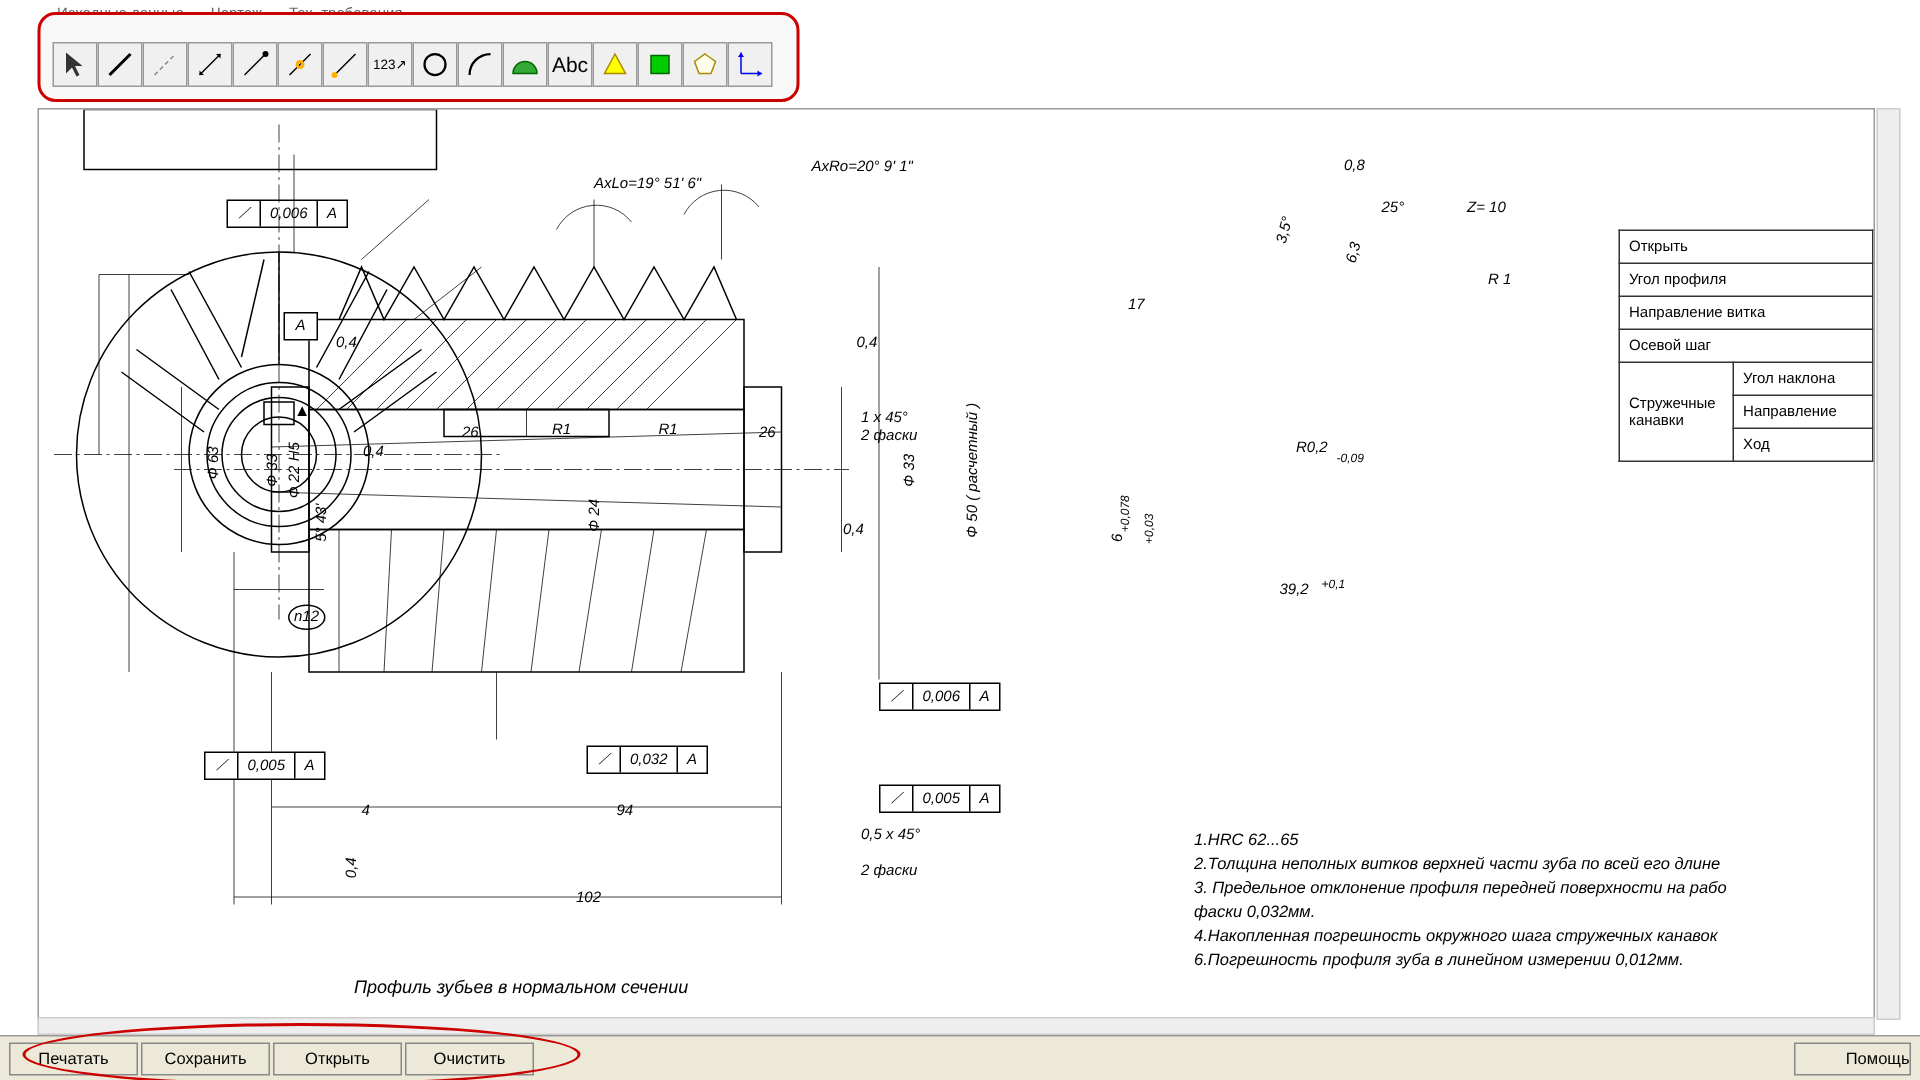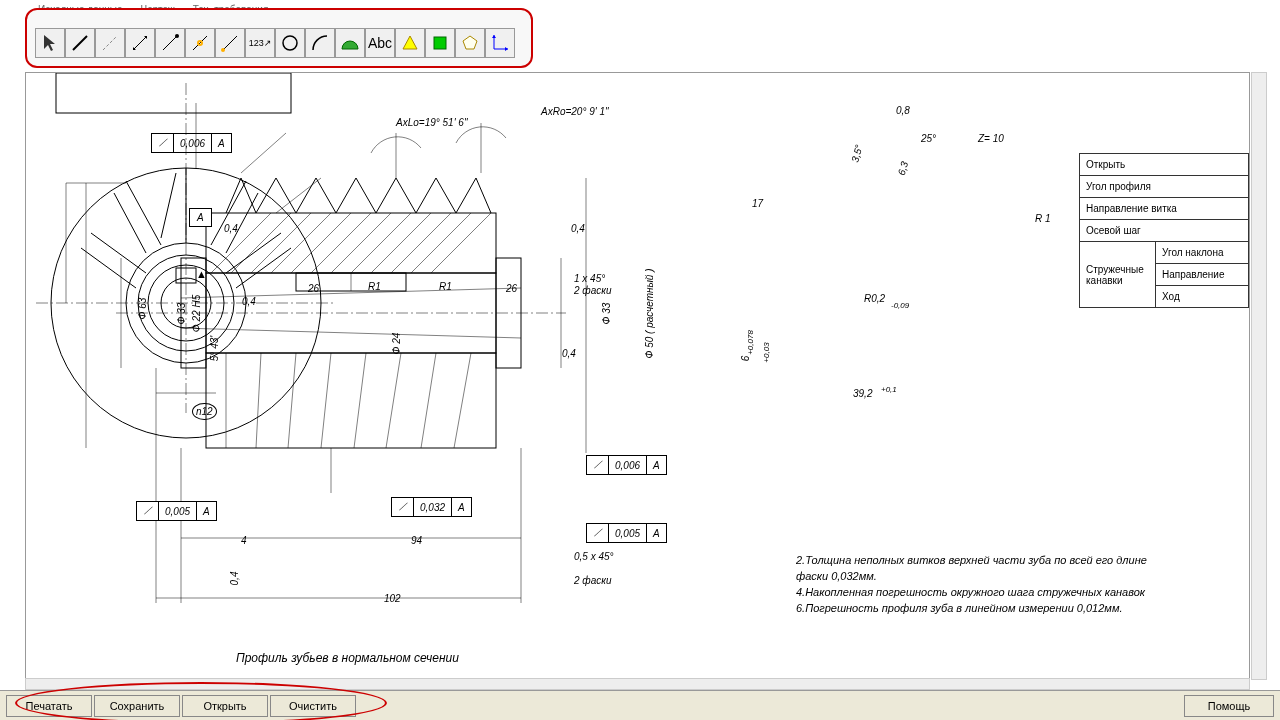--- a/index.html
+++ b/index.html
@@ -26,21 +26,21 @@
   
   .caption { position: absolute; top: 578px; left: 210px; font-style: italic; font-size: 12px; }
   
   .tol-box { position: absolute; border: 1px solid #000; display: flex; font-size: 10px; font-style: italic; background: #fff; }
   .tol-box span { border-right: 1px solid #000; padding: 3px 6px; display: flex; align-items: center; justify-content: center; }
   .tol-box span:last-child { border-right: none; }
   .tol-box .ic { width: 22px; }
   
   .bottom-bar { position: absolute; bottom: 0; left: 0; right: 0; height: 30px; background: #ece9d8; border-top: 1px solid #999; display: flex; align-items: center; padding: 0 6px; }
   .bottom-btn { width: 86px; height: 22px; border: 1px solid #888; background: #ece9d8; font-size: 11px; cursor: pointer; margin-right: 2px; }
-  .bottom-btn.help { margin-left: auto; margin-right: 0; width: 90px; }
+  .bottom-btn.help { margin-left: auto; margin-right: 0; width: 78px; text-align: right; }
   
   .btn-ellipse { position: absolute; bottom: -4px; left: 15px; width: 372px; height: 42px; border: 2px solid #c00; border-radius: 50%; pointer-events: none; }
   
   .svg-abs { position: absolute; top: 0; left: 0; }
   .stroke { stroke: #000; stroke-width: 1; fill: none; }
   .thin { stroke: #000; stroke-width: 0.5; fill: none; }
   .dash { stroke-dasharray: 12 3 2 3; }
   .hatch { stroke: #000; stroke-width: 0.5; }
   .lbl { position: absolute; font-size: 10px; font-style: italic; }
   
@@ -287,21 +287,21 @@
     <line x1="40" y1="110" x2="100" y2="110" class="thin"></line>
     <line x1="130" y1="320" x2="190" y2="320" class="thin"></line>
   </svg>
 
   <div class="lbl" style="top:32px;left:870px;">0,8</div>
   <div class="lbl" style="top:60px;left:895px;">25°</div>
   <div class="lbl" style="top:75px;left:822px;transform:rotate(-75deg);">3,5°</div>
   <div class="lbl" style="top:90px;left:870px;transform:rotate(-75deg);">6,3</div>
   <div class="lbl" style="top:125px;left:726px;">17</div>
   <div class="lbl" style="top:60px;left:952px;">Z=  10</div>
-  <div class="lbl" style="top:108px;left:1009px;margin-top:32px;">R 1</div>
+  <div class="lbl" style="top:108px;left:966px;">R 1</div>
   <div class="lbl" style="top:220px;left:838px;">R0,2</div>
   <div class="lbl" style="top:228px;left:865px;font-size:8px;">-0,09</div>
   <div class="lbl" style="top:280px;left:717px;transform:rotate(-90deg);">6</div>
   <div class="lbl" style="top:265px;left:712px;transform:rotate(-90deg);font-size:8px;">+0,078</div>
   <div class="lbl" style="top:275px;left:730px;transform:rotate(-90deg);font-size:8px;">+0,03</div>
   <div class="lbl" style="top:315px;left:827px;">39,2</div>
   <div class="lbl" style="top:312px;left:855px;font-size:8px;">+0,1</div>
 
   <table class="param-table">
     <tbody>
@@ -324,21 +324,23 @@
     <tr>
           <td>Направление</td>
         </tr>
     <tr>
           <td>Ход</td>
         </tr>
   </tbody>
     </table>
 
   <div class="notes">
+    <div>1.HRC 62...65</div>
     <div>2.Толщина неполных витков верхней части зуба по всей его длине</div>
+    <div>3. Предельное отклонение профиля передней поверхности на рабо</div>
     <div>фаски 0,032мм.</div>
     <div>4.Накопленная погрешность окружного шага стружечных канавок</div>
     <div>6.Погрешность профиля зуба в линейном измерении 0,012мм.</div>
   </div>
 
   <div class="caption">Профиль зубьев в нормальном сечении</div>
 </div>
 
 <div class="scrollbar-v"></div>
 <div class="scrollbar-h"></div>

